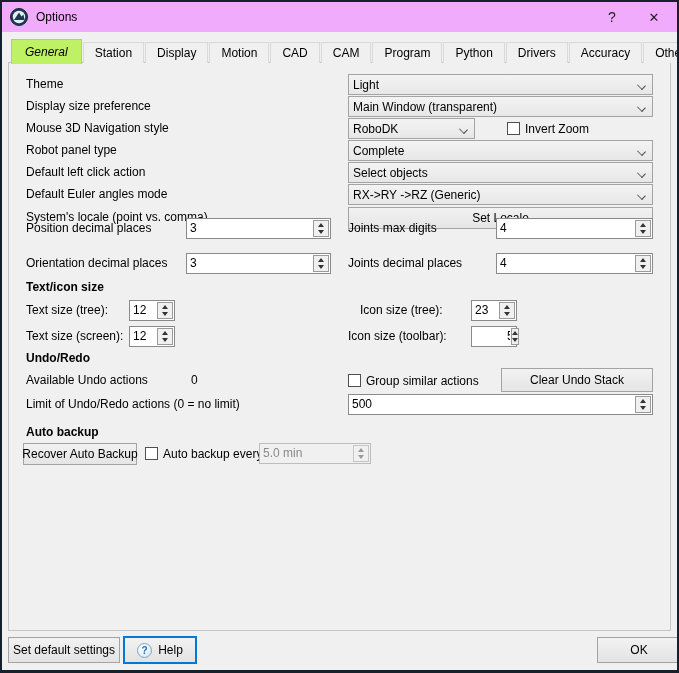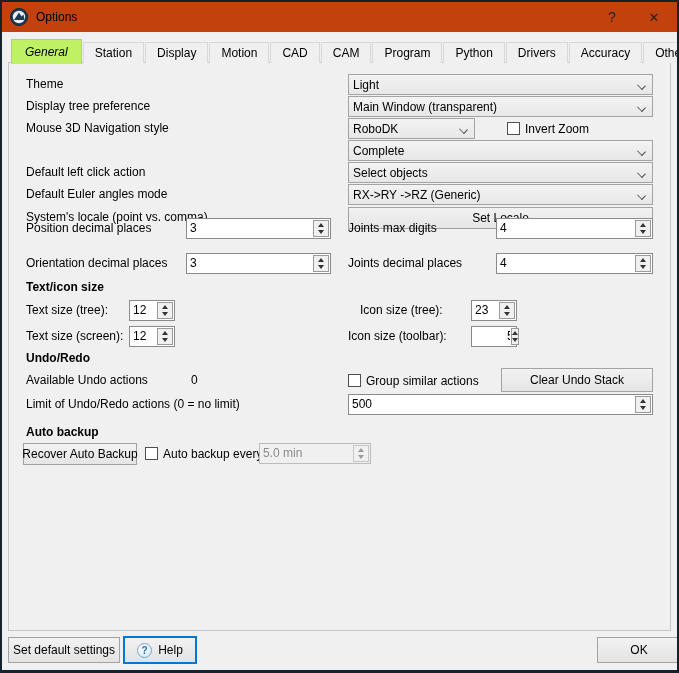--- a/index.html
+++ b/index.html
@@ -5,21 +5,21 @@
   * { box-sizing: border-box; }
   html,body { margin:0; padding:0; background:#ccc; }
   .window {
     position:relative; width:679px; height:673px;
     border:2px solid #15222e; border-bottom-width:3px;
     background:#f0f0f0; color:#000;
     font-family:"Liberation Sans", sans-serif; font-size:12px;
     overflow:hidden;
   }
   
-  .titlebar { height:30px; background:#c2410c; display:flex; align-items:center; padding-left:8px; }
+  .titlebar { height:30px; background:#f0abfc; display:flex; align-items:center; padding-left:8px; }
   .app-icon { width:18px; height:18px; margin-right:8px; flex:0 0 auto; }
   .title-text { font-size:12px; }
   .titlebar-spacer { flex:1; }
   .tb-btn { width:42px; height:30px; display:flex; align-items:center; justify-content:center;
             font-size:14px; color:#222; cursor:default; }
   .tb-btn.close { font-size:13px; margin-right:2px; }
   
   .tabbar { display:flex; align-items:flex-end; padding-left:9px; margin-top:9px; position:relative; z-index:2; height:22px; }
   .tab { background:#f0f0f0; border:1px solid #d9d9d9; border-bottom:none; padding:3px 11px 3px;
          margin-right:1px; font-size:12px; position:relative; }
@@ -102,40 +102,41 @@
 
     <div class="row" style="top:11px;">
       <span class="lbl">Theme</span>
       <div class="combo" style="left:339px;width:305px;">
         <span>Light</span>
         <span class="chev"></span>
       </div>
     </div>
 
     <div class="row" style="top:33px;">
-      <span class="lbl">Display tree preference</span>
+      <span class="lbl">Display size preference</span>
       <div class="combo" style="left:339px;width:305px;">
         <span>Main Window (transparent)</span>
         <span class="chev"></span>
       </div>
     </div>
 
     <div class="row" style="top:55px;">
       <span class="lbl">Mouse 3D Navigation style</span>
       <div class="combo" style="left:339px;width:127px;">
         <span>RoboDK</span>
         <span class="chev"></span>
       </div>
       <div class="checkrow" style="left:498px;">
         <span class="checkbox"></span>
         <span>Invert Zoom</span>
       </div>
     </div>
 
     <div class="row" style="top:77px;">
+      <span class="lbl">Robot panel type</span>
       <div class="combo" style="left:339px;width:305px;">
         <span>Complete</span>
         <span class="chev"></span>
       </div>
     </div>
 
     <div class="row" style="top:99px;">
       <span class="lbl">Default left click action</span>
       <div class="combo" style="left:339px;width:305px;">
         <span>Select objects</span>

